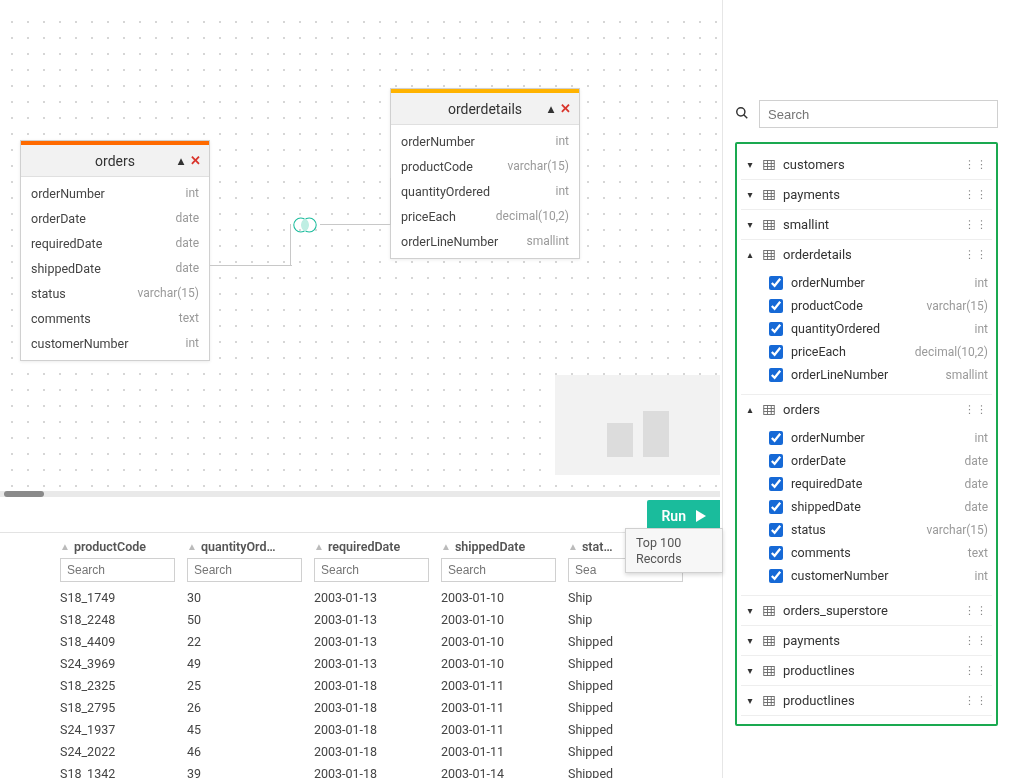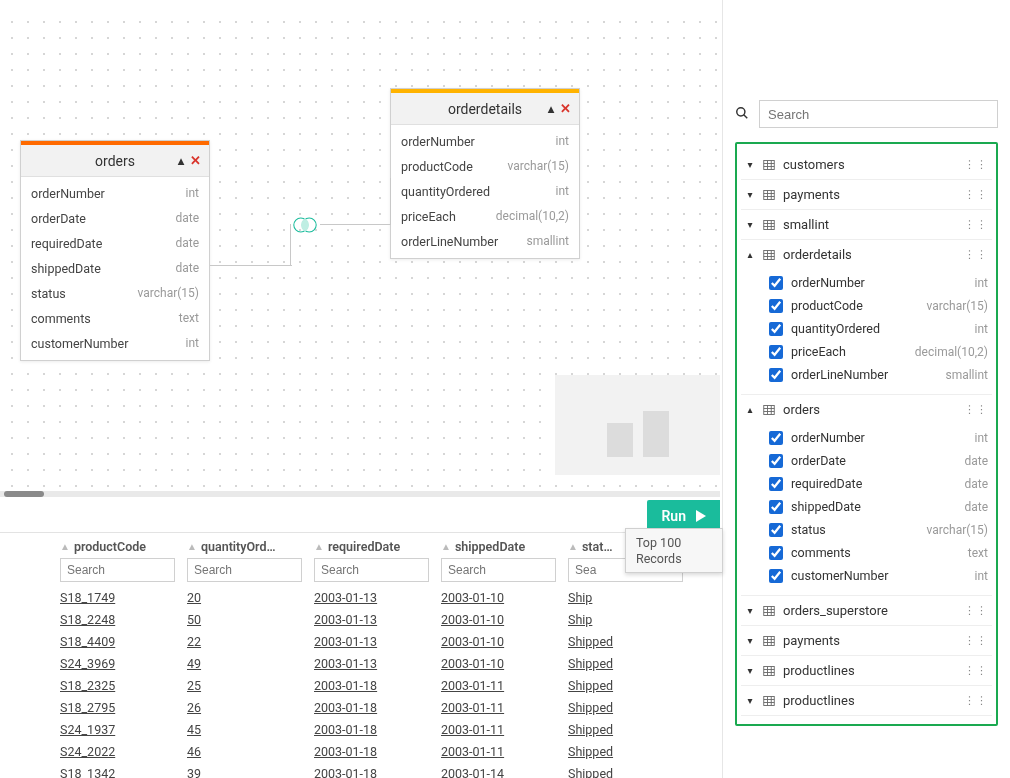--- a/index.html
+++ b/index.html
@@ -173,21 +173,21 @@
 .sort-ico { color:#bbb; font-size:10px; }
 .res-col input.col-search {
   height:24px; border:1px solid #d0d0d0; padding:0 6px;
   font-size:12px; color:#555; width: 115px;
 }
 .res-body { padding-left:60px; }
 .res-row {
   display:flex; height:22px; align-items:center;
   font-size:12.5px; color:#444;
 }
-.res-row .cell { width:127px; white-space:nowrap;text-decoration:underline; }
+.res-row .cell { width:127px; white-space:nowrap; }
 
 
 .rpanel {
   position:absolute;
   top:0; right:0; width:288px; bottom:0;
   border-left:1px solid #e6e6e6;
   background:#fff;
   padding: 58px 12px 8px 12px;
   overflow-y:auto;
 }
@@ -393,21 +393,21 @@
         <div class="hcell">
           <span class="sort-ico">▲</span>
           <span>stat…</span>
         </div>
         <input class="col-search" placeholder="Sea" style="">
       </div>
     </div>
   <div class="res-body" id="res-body">
       <div class="res-row">
         <div class="cell">S18_1749</div>
-        <div class="cell">20</div>
+        <div class="cell">30</div>
         <div class="cell">2003-01-13</div>
         <div class="cell">2003-01-10</div>
         <div class="cell">Ship</div>
       </div>
       <div class="res-row">
         <div class="cell">S18_2248</div>
         <div class="cell">50</div>
         <div class="cell">2003-01-13</div>
         <div class="cell">2003-01-10</div>
         <div class="cell">Ship</div>

